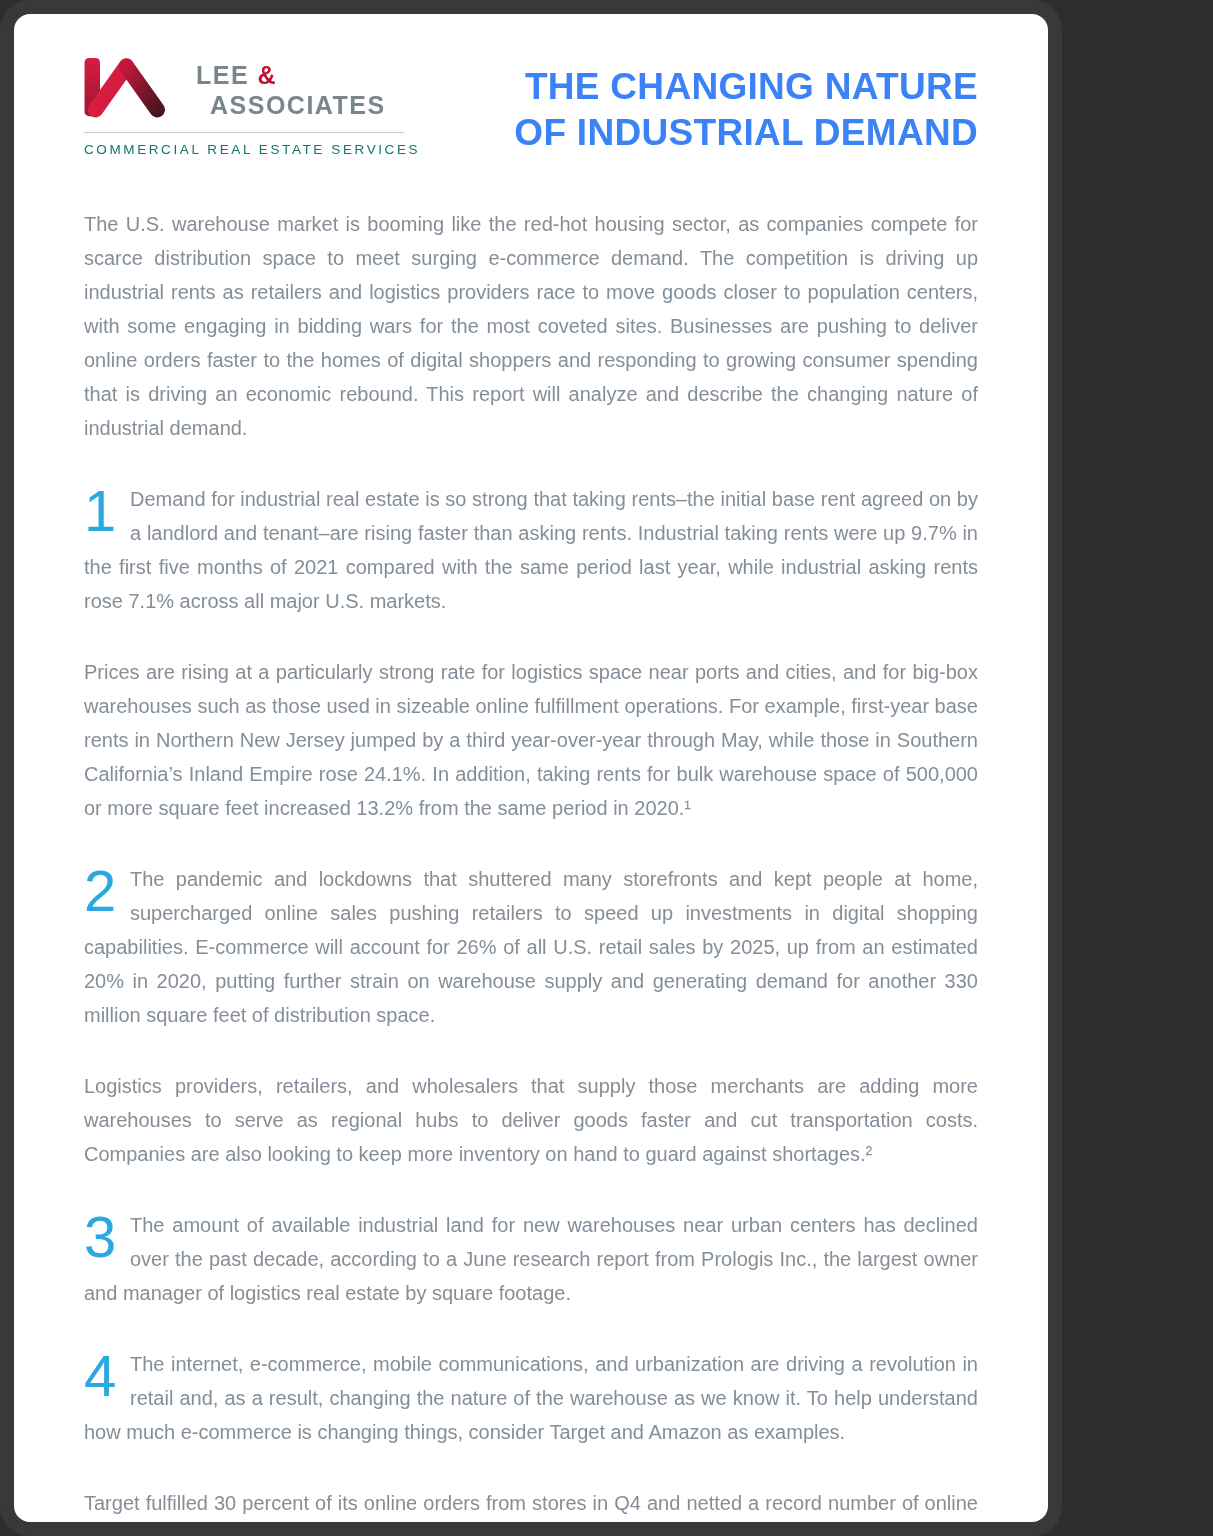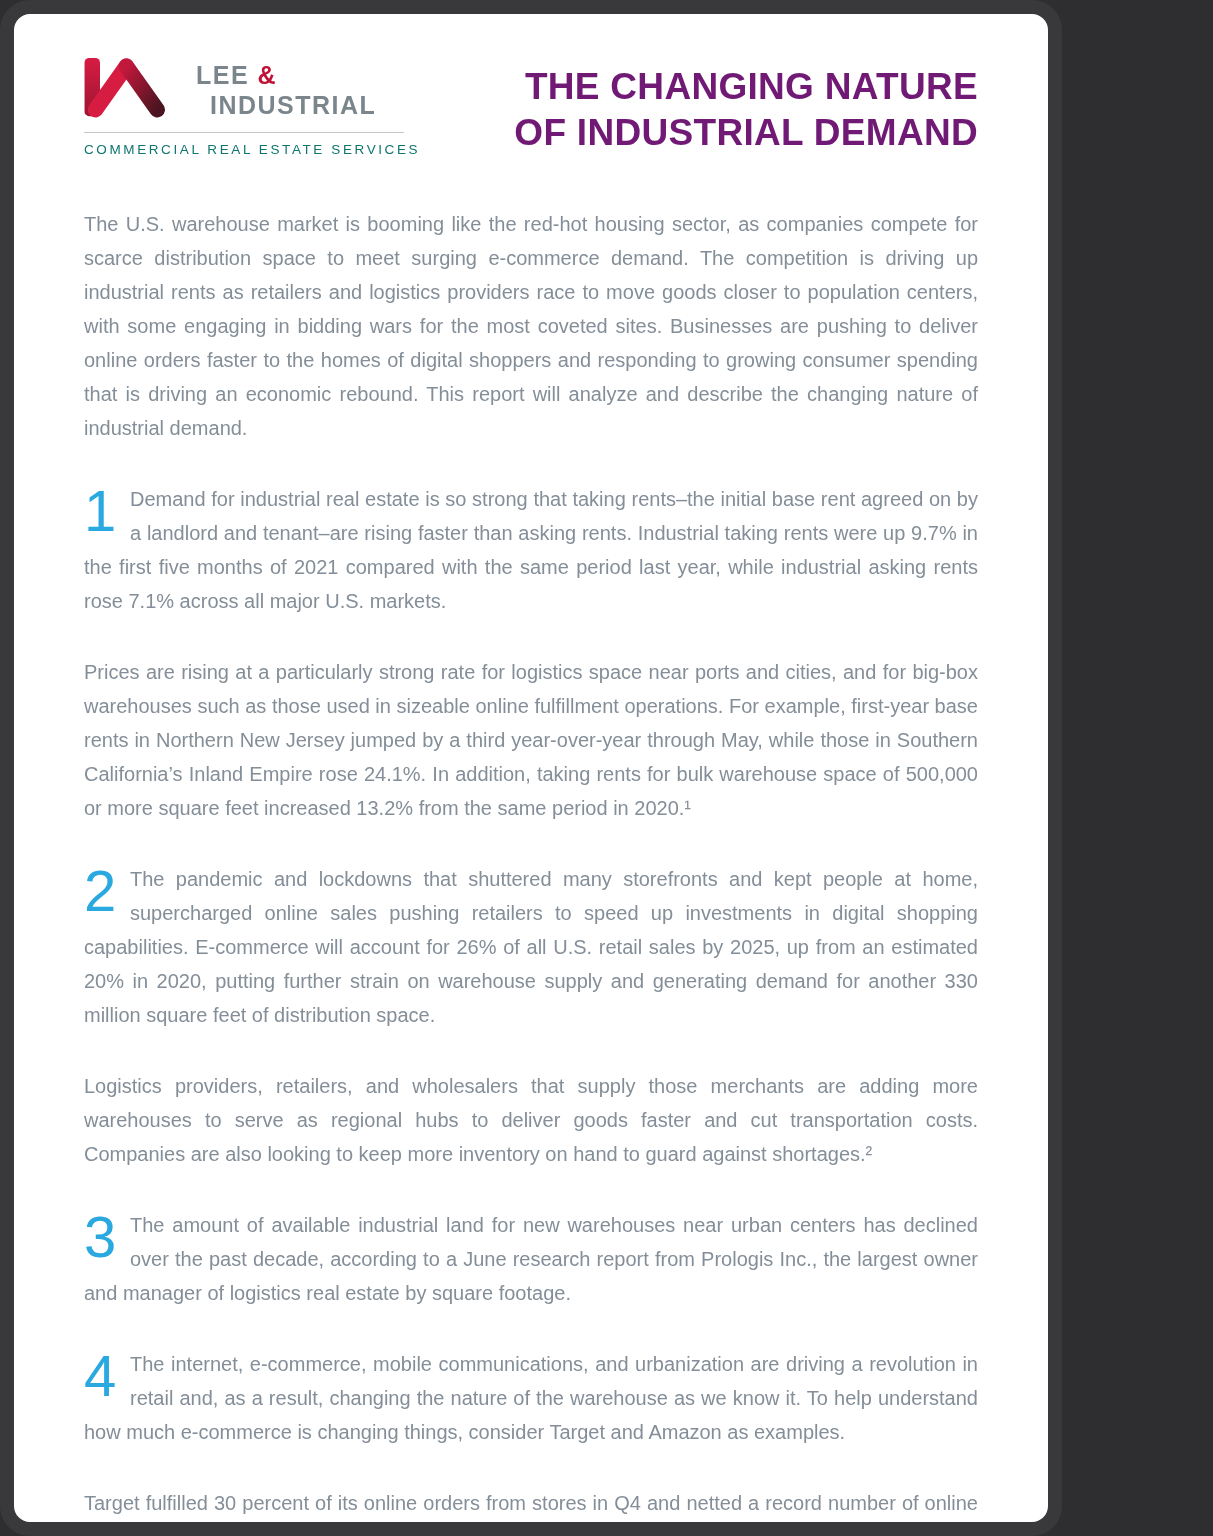--- a/index.html
+++ b/index.html
@@ -20,21 +20,21 @@
   .header { display: flex; justify-content: space-between; align-items: flex-start; padding: 44px 70px 0 70px; }
   .brand { width: 320px; flex: none; }
   .brand-row { display: flex; align-items: flex-start; gap: 20px; }
   .logo-mark { width: 92px; height: 60px; flex: none; }
   .brand-text { font-size: 25px; font-weight: 700; color: #7b858c; letter-spacing: 1.5px; line-height: 1.2; padding-top: 2px; }
   .brand-text .line2 { padding-left: 14px; }
   .amp { color: #c01236; }
   .brand-rule { height: 1px; background: #c3c8cb; margin: 12px 0 9px; }
   .brand-tag { font-size: 13.5px; letter-spacing: 2.6px; color: #0f766e; white-space: nowrap; }
 
-  .title { text-align: right; color: #701a75; font-size: 37px; font-weight: 700; line-height: 1.25; letter-spacing: 0.3px; margin-top: 6px; }
+  .title { text-align: right; color: #3b82f6; font-size: 37px; font-weight: 700; line-height: 1.25; letter-spacing: 0.3px; margin-top: 6px; }
 
   .divider { height: 4px; background: #1ea0dc; margin: 20px 70px 0; }
 
   
   .main { padding: 30px 70px 0; }
   .para {
     font-size: 20px; line-height: 34px; color: #848e98;
     text-align: justify; margin-bottom: 37px;
   }
   .para:last-child { margin-bottom: 0; }
@@ -64,21 +64,21 @@
                 <stop offset="0" stop-color="#d71c42"></stop>
                 <stop offset="1" stop-color="#9c1531"></stop>
               </linearGradient>
             </defs>
             <rect x="0" y="0" width="17" height="64" rx="5" fill="url(#barGrad)"></rect>
             <path d="M12 57 L46 9" stroke="#d71c42" stroke-width="17" stroke-linecap="round" fill="none"></path>
             <path d="M46 9 L80 57" stroke="url(#legDark)" stroke-width="17" stroke-linecap="round" fill="none"></path>
           </svg>
           <div class="brand-text">
             <div class="line1"><span>LEE</span> <span class="amp">&amp;</span></div>
-            <div class="line2">INDUSTRIAL</div>
+            <div class="line2">ASSOCIATES</div>
           </div>
         </div>
         <div class="brand-rule"></div>
         <div class="brand-tag">COMMERCIAL REAL ESTATE SERVICES</div>
       </div>
 
       <div class="title">
         <div>THE CHANGING NATURE</div>
         <div>OF INDUSTRIAL DEMAND</div>
       </div>

